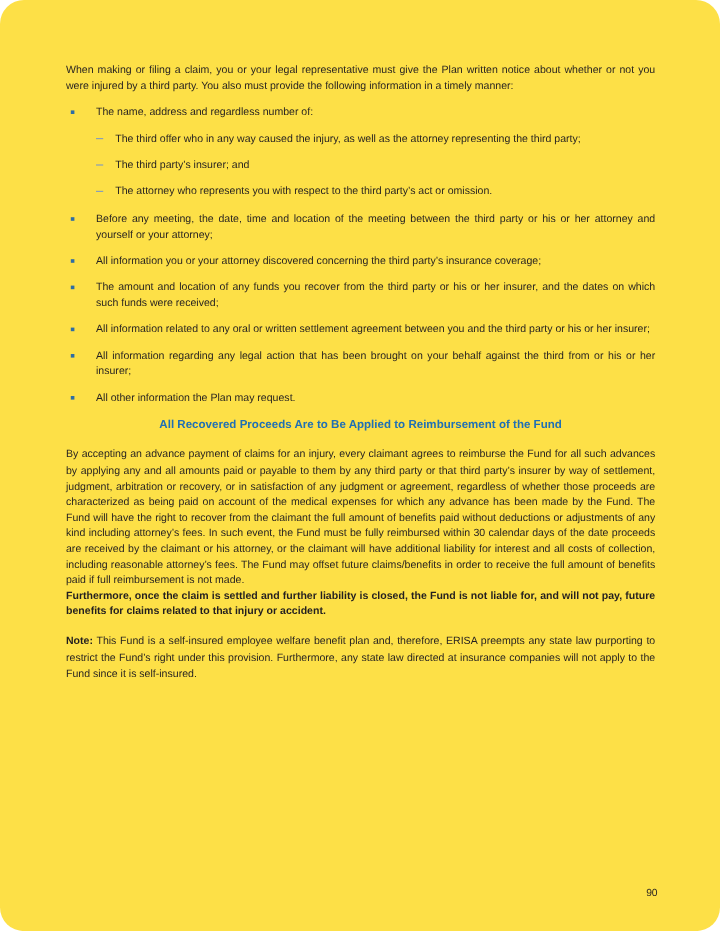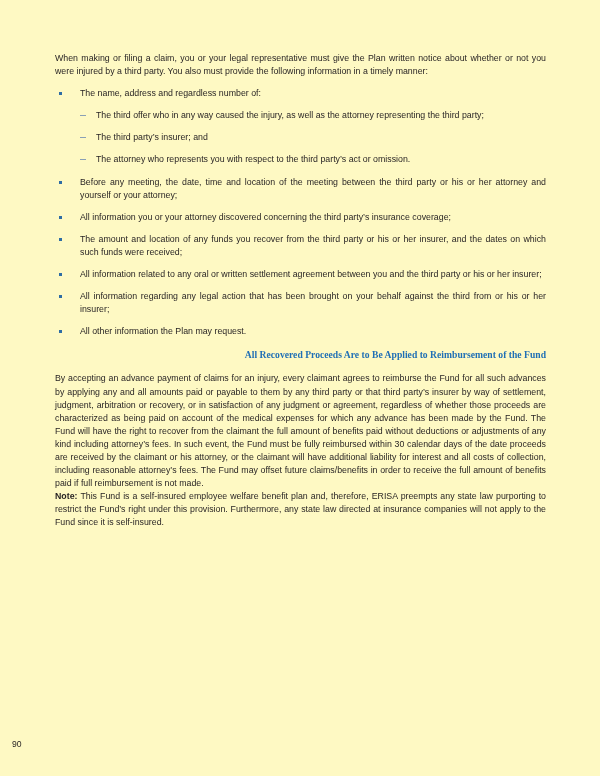--- a/index.html
+++ b/index.html
@@ -11,22 +11,23 @@
     width: 600px;
     height: 776px;
     font-family: "Liberation Sans", sans-serif;
     color: #231f20;
     -webkit-font-smoothing: antialiased;
   }
   #page {
     position: relative;
     width: 600px;
     height: 776px;
-    background: #fef9c3;
+    background: #fde047;
     overflow: hidden;
+    border-radius: 20px;
   }
   #content {
     position: absolute;
     left: 55px;
     top: 52px;
     width: 491px;
   }
   p.body {
     margin: 0 0 0 0;
     font-size: 8.8px;
@@ -44,22 +45,21 @@
   p.note { margin-bottom: 0; }
   .note-lead { font-weight: bold; }
 
   h2.section-heading {
     margin: 0 0 11px 0;
     font-size: 9.6px;
     line-height: 13px;
     font-weight: bold;
     color: #1f6fb5;
     letter-spacing: 0.02px;
-    text-align: right;
-    font-family: Liberation Serif, serif;
+    text-align: center;
   }
 
   ul.lvl1 {
     list-style: none;
     margin: 0 0 10px 0;
     padding: 0;
   }
   ul.lvl1 > li.item1 {
     position: relative;
     padding-left: 25px;
@@ -100,24 +100,24 @@
     left: 0px;
     top: 5.5px;
     width: 6px;
     height: 1px;
     background: #8aa0b5;
   }
   li.item2 > .li-text { display: block; }
 
   #page-number {
     position: absolute;
-    left: 12px;
+    left: 0;
     top: 739px;
     width: 548px;
-    text-align: left;
+    text-align: right;
     font-size: 8.6px;
     color: #231f20;
   }
 </style>
 </head>
 <body>
 
 <div id="page">
   <div id="content">
 
@@ -165,19 +165,20 @@
         <li class="item1">
           <span class="bullet-sq"></span>
           <span class="li-text">All other information the Plan may request.</span>
         </li>
       </ul>
 
     <h2 class="section-heading">All Recovered Proceeds Are to Be Applied to Reimbursement of the Fund</h2>
 
     <p class="body para">By accepting an advance payment of claims for an injury, every claimant agrees to reimburse the Fund for all such advances by applying any and all amounts paid or payable to them by any third party or that third party’s insurer by way of settlement, judgment, arbitration or recovery, or in satisfaction of any judgment or agreement, regardless of whether those proceeds are characterized as being paid on account of the medical expenses for which any advance has been made by the Fund. The Fund will have the right to recover from the claimant the full amount of benefits paid without deductions or adjustments of any kind including attorney’s fees. In such event, the Fund must be fully reimbursed within 30 calendar days of the date proceeds are received by the claimant or his attorney, or the claimant will have additional liability for interest and all costs of collection, including reasonable attorney’s fees. The Fund may offset future claims/benefits in order to receive the full amount of benefits paid if full reimbursement is not made.</p>
 
+    <p class="body bold">Furthermore, once the claim is settled and further liability is closed, the Fund is not liable for, and will not pay, future benefits for claims related to that injury or accident.</p>
 
     <p class="body note"><span class="note-lead">Note:</span><span> This Fund is a self-insured employee welfare benefit plan and, therefore, ERISA preempts any state law purporting to restrict the Fund’s right under this provision. Furthermore, any state law directed at insurance companies will not apply to the Fund since it is self-insured.</span></p>
 
   </div>
 
   <div id="page-number">90</div>
 </div>
 
 </body></html>

